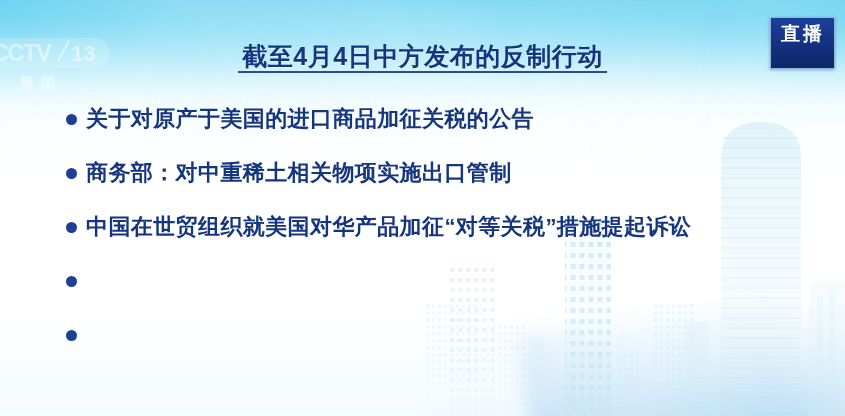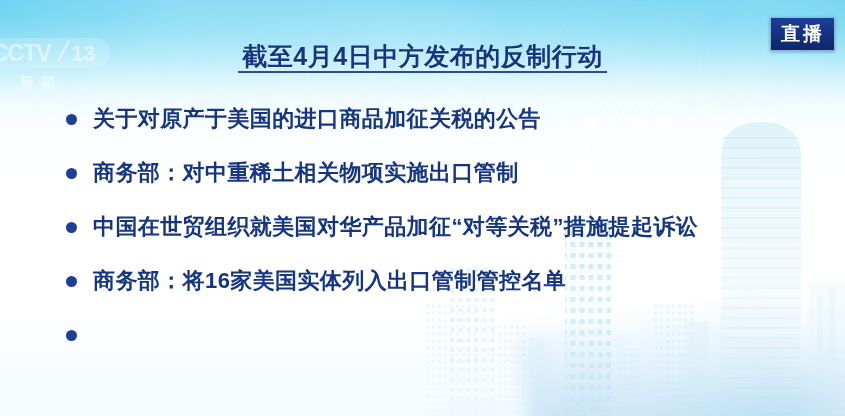--- a/index.html
+++ b/index.html
@@ -119,21 +119,21 @@
     position: absolute;
     right: 10px;
     top: 17px;
     background: linear-gradient(180deg, #1c3f9b 0%, #14307e 55%, #0f2768 100%);
     border: 1px solid #8fb4dd;
     color: #ffffff;
     font-size: 19px;
     font-weight: bold;
     line-height: 1;
     letter-spacing: 3px;
-    padding: 6px 9px 7px 10px;
+    padding: 6px 9px 25px 10px;
     box-shadow: 0 1px 3px rgba(10,40,90,.35);
   }
 
   
   .headline-wrap {
     position: absolute;
     left: 0;
     top: 42px;
     width: 845px;
     text-align: center;
@@ -154,21 +154,20 @@
   .bullet-list {
     position: absolute;
     left: 66px;
     top: 103px;
     width: 760px;
   }
   .bullet-row {
     display: flex;
     align-items: flex-start;
     height: 54px;
-    gap: 7px;
   }
   .bullet-dot {
     flex: 0 0 auto;
     width: 11px;
     height: 11px;
     border-radius: 50%;
     background: #1d3f94;
     margin-top: 11px;
     margin-right: 9px;
   }
@@ -315,21 +314,20 @@
       <span class="bullet-text">商务部：对中重稀土相关物项实施出口管制</span>
     </div>
 
     <div class="bullet-row">
       <span class="bullet-dot"></span>
       <span class="bullet-text">中国在世贸组织就美国对华产品加征“对等关税”措施提起诉讼</span>
     </div>
 
     <div class="bullet-row">
       <span class="bullet-dot"></span>
-      <span class="bullet-text">商务部：将16家美国实体列入出口管制管控名单</span>
     </div>
 
     <div class="bullet-row">
       <span class="bullet-dot"></span>
     </div>
 
   </div>
 
 </div>
 

